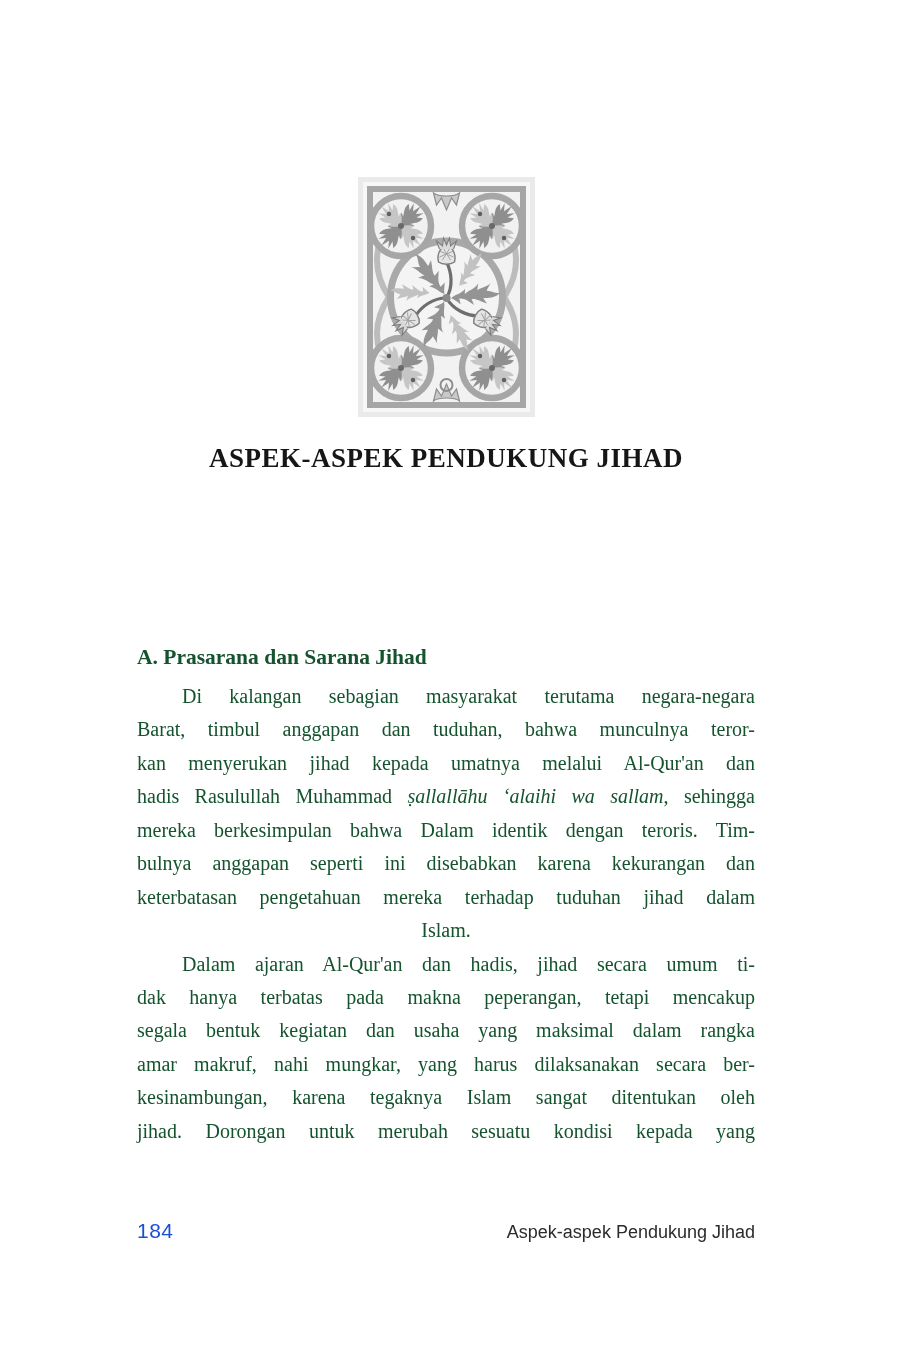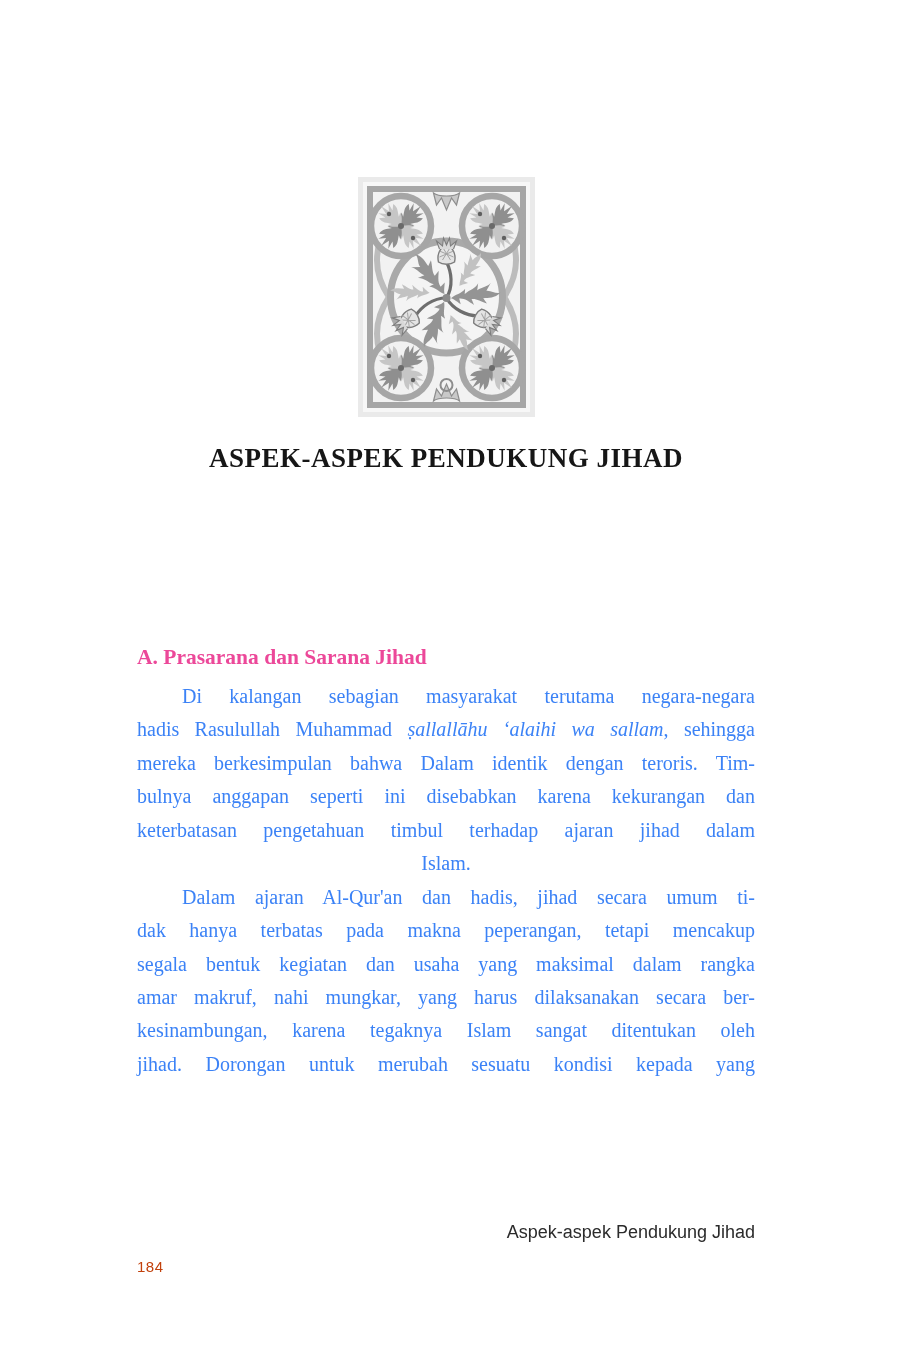--- a/index.html
+++ b/index.html
@@ -15,34 +15,34 @@
     position: absolute; left: 358px; top: 177px;
     width: 177px; height: 240px;
   }
   .chapter-title {
     position: absolute; left: 137px; top: 441px; width: 618px;
     text-align: center; font-weight: bold; font-size: 27px;
     letter-spacing: 0.5px; line-height: 34px; color: #161616;
   }
   .section-heading {
     position: absolute; left: 137px; top: 642px; width: 618px;
-    font-weight: bold; font-size: 21.5px; line-height: 30px; color: #ec4899;
+    font-weight: bold; font-size: 21.5px; line-height: 30px; color: #14532d;
   }
   .body-text {
     position: absolute; left: 137px; top: 680px; width: 618px;
-    font-size: 20px; color: #3b82f6;
+    font-size: 20px; color: #14532d;
   }
   .line { line-height: 33.45px; height: 33.45px; text-align: center; }
   .line.just { text-align: justify; text-align-last: justify; }
   .line.indent { text-indent: 45px; }
   .it { font-style: italic; }
   .footer-pagenum {
-    position: absolute; left: 137px; top: 1258px;
+    position: absolute; left: 137px; top: 1219px;
     font-family: "Liberation Sans", sans-serif;
-    font-size: 15px; color: #c2410c; letter-spacing: 0.5px;
+    font-size: 21px; color: #1d4ed8; letter-spacing: 0.5px;
   }
   .footer-running {
     position: absolute; right: 149px; top: 1222px;
     font-family: "Liberation Sans", sans-serif;
     font-size: 18px; color: #2b2b2b;
   }
 </style>
 </head>
 <body>
 
@@ -101,24 +101,26 @@
     </g>
   </svg>
 </div>
 
 <div class="chapter-title">ASPEK-ASPEK PENDUKUNG JIHAD</div>
 
 <div class="section-heading">A. Prasarana dan Sarana Jihad</div>
 
 <div class="body-text">
     <div class="line just indent"><span>Di kalangan sebagian masyarakat terutama negara-negara</span></div>
+    <div class="line just"><span>Barat, timbul anggapan dan tuduhan, bahwa munculnya teror-</span></div>
+    <div class="line just"><span>kan menyerukan jihad kepada umatnya melalui Al-Qur'an dan</span></div>
     <div class="line just"><span>hadis Rasulullah Muhammad </span><span class="it">ṣallallāhu ‘alaihi wa sallam</span><span>, sehingga</span></div>
     <div class="line just"><span>mereka berkesimpulan bahwa Dalam identik dengan teroris. Tim-</span></div>
     <div class="line just"><span>bulnya anggapan seperti ini disebabkan karena kekurangan dan</span></div>
-    <div class="line just"><span>keterbatasan pengetahuan timbul terhadap ajaran jihad dalam</span></div>
+    <div class="line just"><span>keterbatasan pengetahuan mereka terhadap tuduhan jihad dalam</span></div>
     <div class="line"><span>Islam.</span></div>
     <div class="line just indent"><span>Dalam ajaran Al-Qur'an dan hadis, jihad secara umum ti-</span></div>
     <div class="line just"><span>dak hanya terbatas pada makna peperangan, tetapi mencakup</span></div>
     <div class="line just"><span>segala bentuk kegiatan dan usaha yang maksimal dalam rangka</span></div>
     <div class="line just"><span>amar makruf, nahi mungkar, yang harus dilaksanakan secara ber-</span></div>
     <div class="line just"><span>kesinambungan, karena tegaknya Islam sangat ditentukan oleh</span></div>
     <div class="line just"><span>jihad. Dorongan untuk merubah sesuatu kondisi kepada yang</span></div>
   </div>
 
 <div class="footer-pagenum">184</div>

